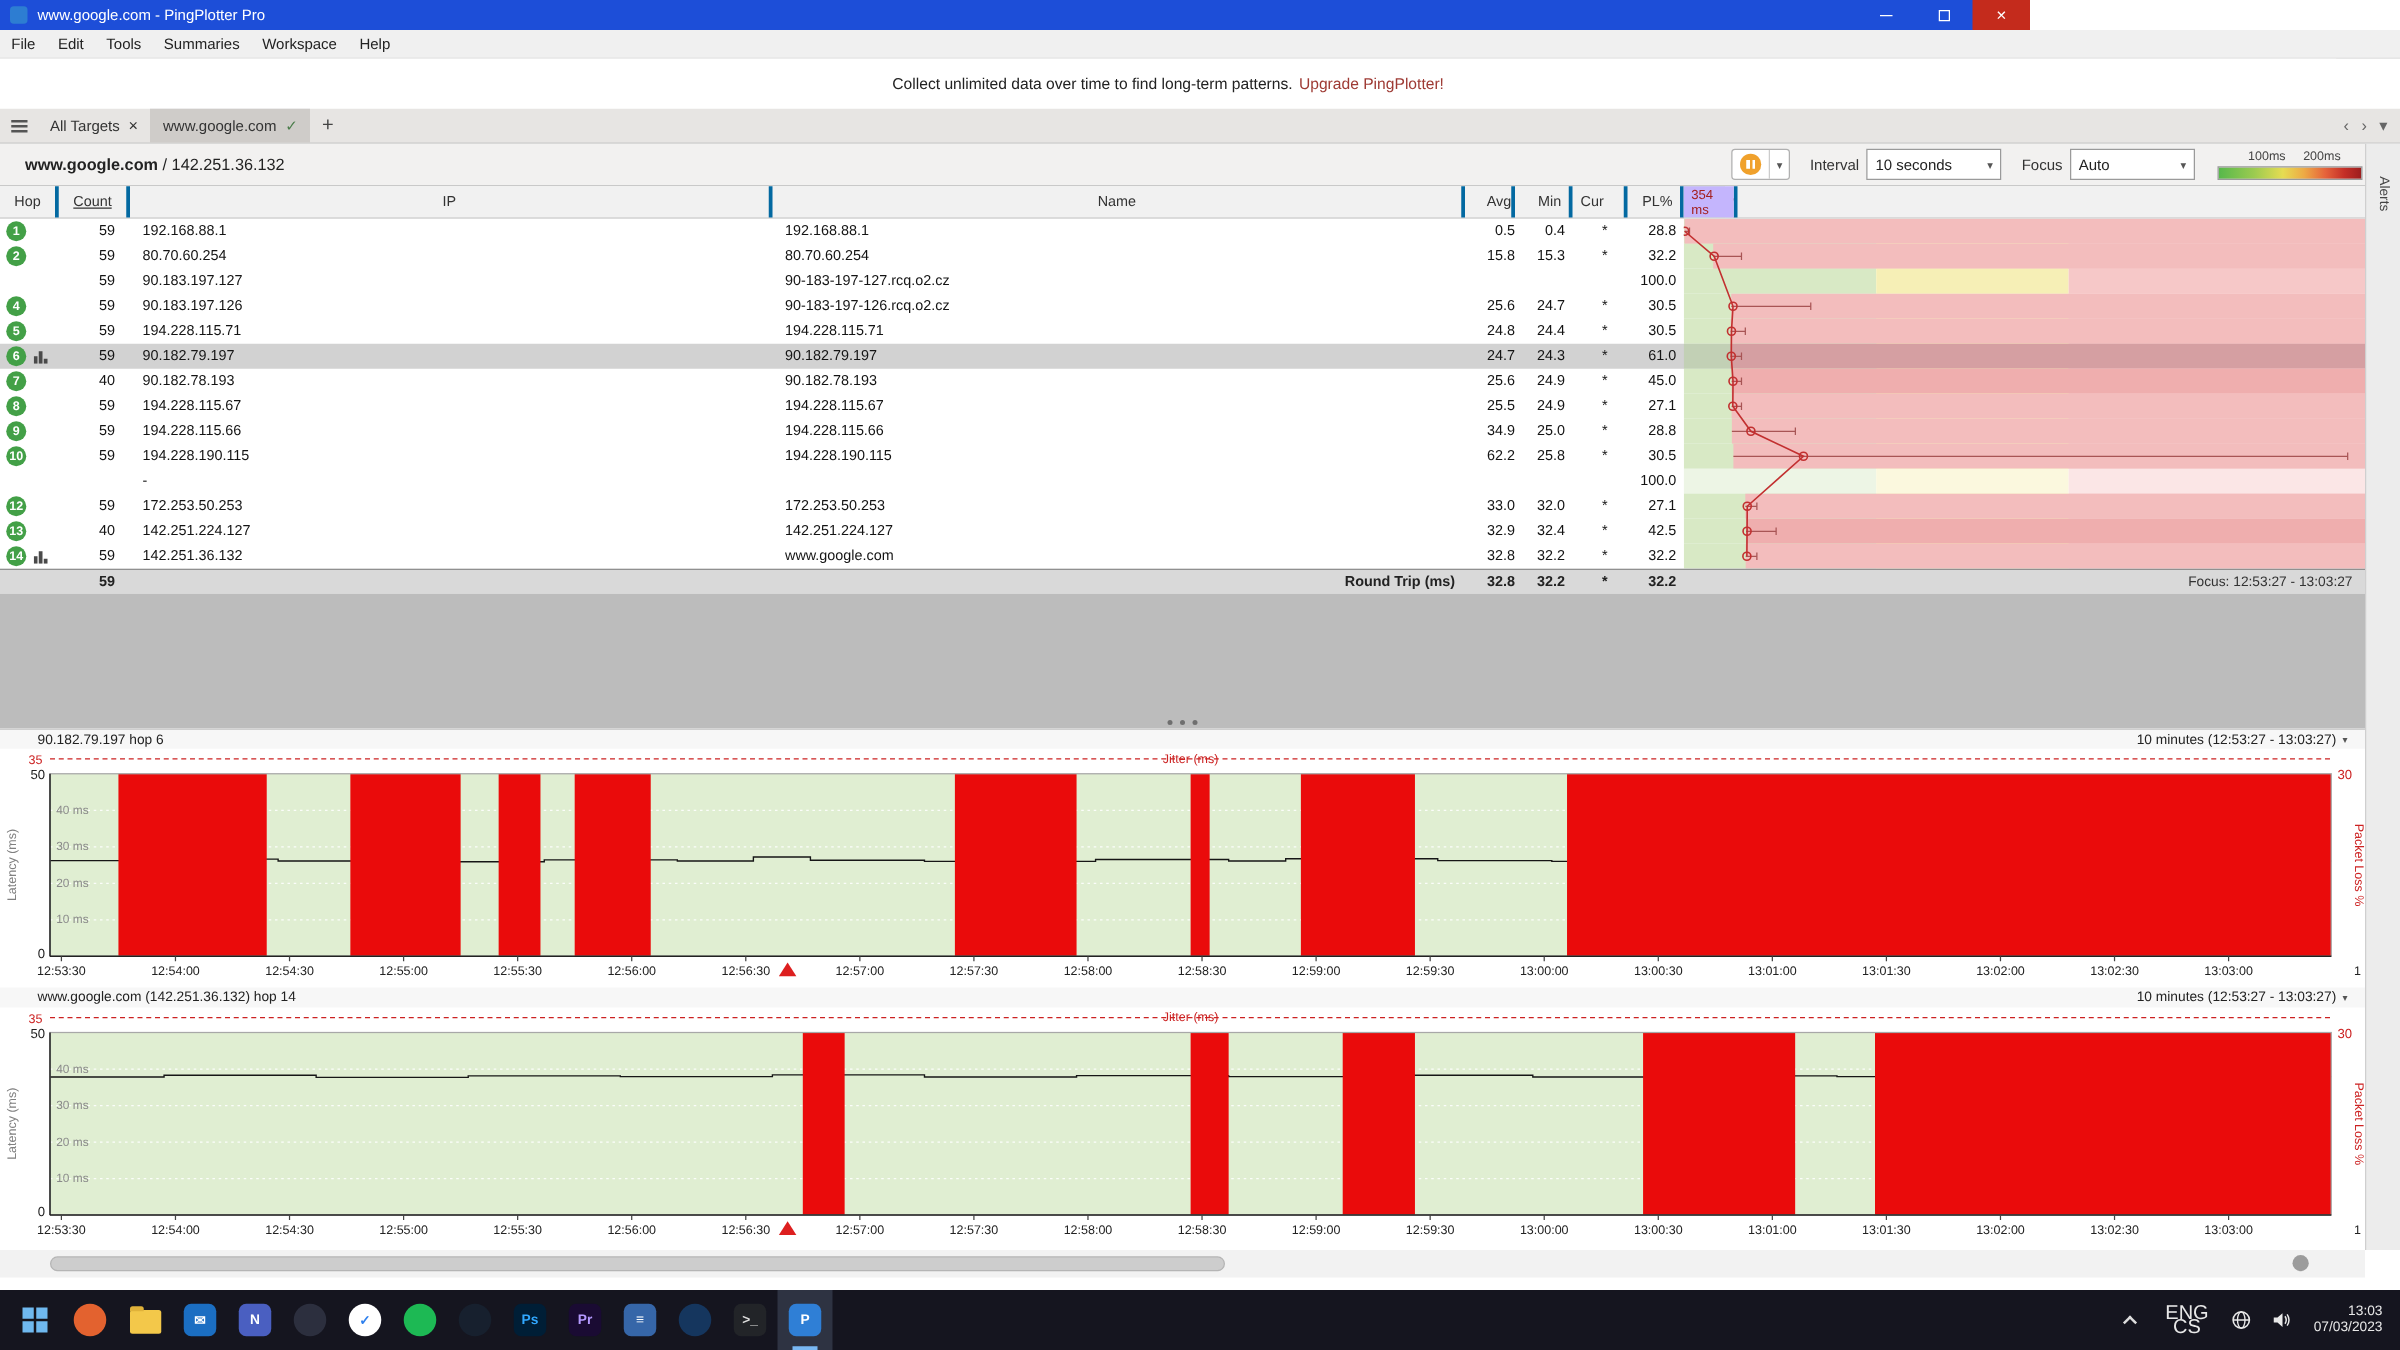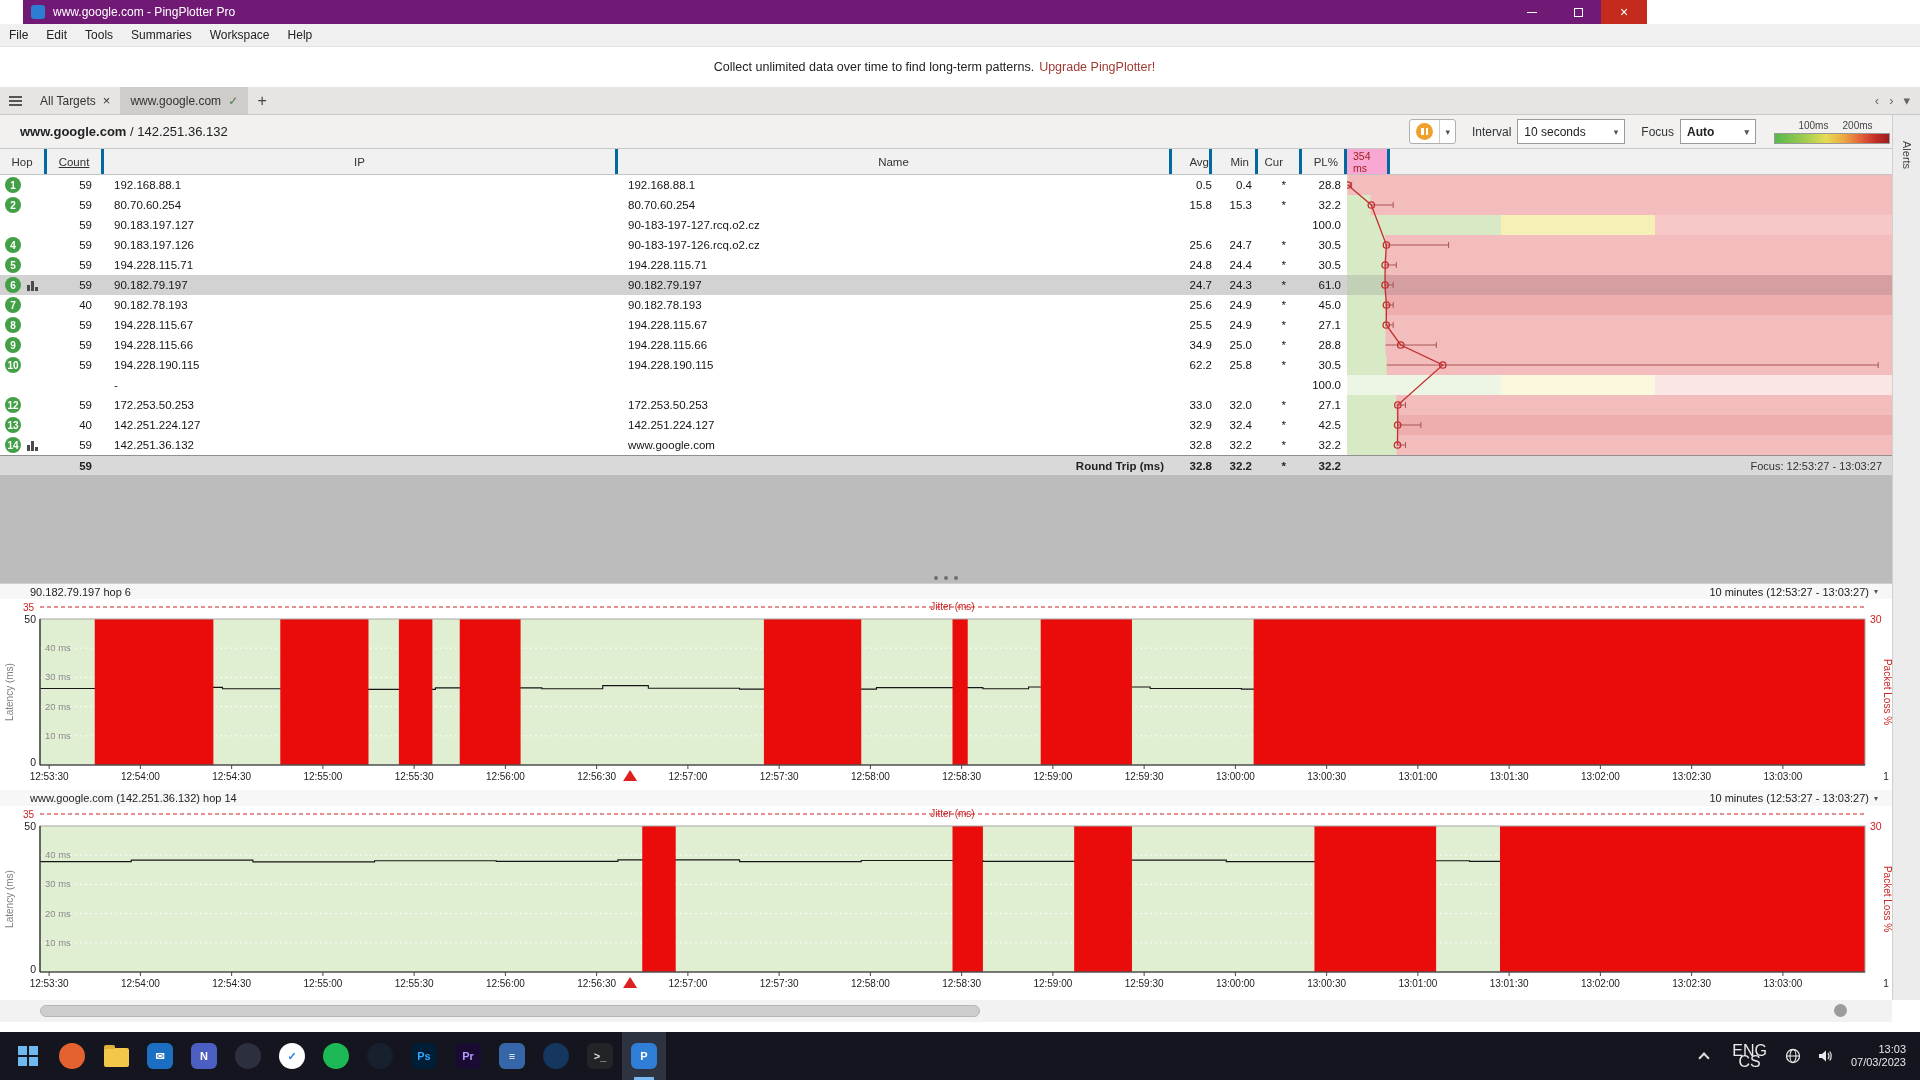--- a/index.html
+++ b/index.html
@@ -1,21 +1,21 @@
 <!DOCTYPE html>
 <html><head>
 <meta charset="utf-8">
 <style>
   *{margin:0;padding:0;box-sizing:border-box}
   html,body{width:1920px;height:1080px;background:#777;}
   body{font-family:"Liberation Sans",sans-serif;}
   .screen{position:relative;width:1920px;height:1080px;background:#fff;overflow:hidden;}
 
   
-  .titlebar{position:absolute;top:0;left:0;width:1624px;height:24px;background:#701a75;display:flex;align-items:center;color:#fff;font-size:12px;margin-left:23px;}
+  .titlebar{position:absolute;top:0;left:0;width:1624px;height:24px;background:#1d4ed8;display:flex;align-items:center;color:#fff;font-size:12px;}
   .app-icon{width:14px;height:14px;margin:0 8px;background:#2d7dd2;border-radius:3px;flex:none;}
   .win-btns{position:absolute;right:0;top:0;height:24px;display:flex;}
   .win-btn{width:46px;height:24px;display:flex;align-items:center;justify-content:center;color:#fff;}
   .min-glyph{display:block;width:10px;height:1px;background:#fff;}
   .max-glyph{display:block;width:9px;height:9px;border:1px solid #fff;}
   .win-btn.close{background:#c42b1c;font-size:14px;}
 
   
   .menubar{position:absolute;top:24px;left:0;width:1920px;height:23px;background:#f0f0f0;border-bottom:1px solid #e2e2e2;display:flex;align-items:center;font-size:12px;color:#222;}
   .menu-item{padding:0 9px;height:100%;display:flex;align-items:center;cursor:default;}
@@ -42,38 +42,38 @@
   .toolbar-right{margin-left:auto;display:flex;align-items:center;margin-right:30px;}
   .pause-btn{display:flex;align-items:center;height:25px;background:#fff;border:1px solid #b0b0b0;border-radius:3px;}
   .pause-circle{width:17px;height:17px;border-radius:50%;background:#f0a12c;margin:0 6px;position:relative;flex:none;}
   .pause-circle i{position:absolute;top:5px;width:2.5px;height:7px;background:#fff;}
   .pause-circle i.b1{left:5px}.pause-circle i.b2{left:9.5px}
   .pause-caret{border-left:1px solid #ccc;padding:0 5px;color:#555;font-size:9px;align-self:stretch;display:flex;align-items:center;}
   .ctl-label{margin:0 6px 0 16px;color:#333;}
   .selectbox{display:flex;align-items:center;justify-content:space-between;height:25px;background:#fff;border:1px solid #9a9a9a;padding:0 6px;color:#222;}
   .selectbox .caret{font-size:9px;color:#555;margin-left:8px;}
   .interval-select{width:108px;}
-  .focus-select{width:76px;font-weight:bold;}
+  .focus-select{width:100px;}
   .legend{margin-left:18px;width:116px;}
   .legend-labels{position:relative;height:13px;font-size:10px;color:#444;}
   .legend-labels .l100{position:absolute;left:34%;transform:translateX(-50%);}
   .legend-labels .l200{position:absolute;left:72%;transform:translateX(-50%);}
   .legend-bar{height:11px;border:1px solid #999;background:linear-gradient(90deg,#57b84b 0%,#9ccb50 25%,#e6dc52 45%,#eda945 60%,#e5623a 75%,#c52f27 88%,#9c1d1d 100%);}
 
   
   .alerts-strip{position:absolute;top:115px;right:0;width:28px;height:885px;background:#ececec;border-left:1px solid #cfcfcf;}
   .alerts-label{display:block;margin:26px 0 0 8px;writing-mode:vertical-lr;font-size:11px;color:#444;}
 
   
   .thead{position:absolute;top:149px;left:0;width:1892px;height:26px;background:#f1f1f1;border-bottom:1px solid #c4c4c4;display:flex;font-size:11.5px;color:#333;}
   .thead .cell{display:flex;align-items:center;justify-content:center;border-right:3px solid #0369a1;height:100%;flex:none;}
   .thead .col-avg,.thead .col-min,.thead .col-cur,.thead .col-pl{justify-content:flex-end;}
   .th-latency{flex:1;position:relative;display:flex;align-items:center;justify-content:center;border-right:none;}
   .scale-chip-min{position:absolute;left:0;top:0;bottom:0;background:#cfe5ba;padding:0 5px;display:flex;align-items:center;font-size:10.5px;color:#2d2d2d;}
-  .scale-chip-max{position:absolute;right:0;top:0;bottom:0;background:#f9a8d4;padding:0 6px;display:flex;align-items:center;font-size:10.5px;color:#a32020;}
+  .scale-chip-max{position:absolute;right:0;top:0;bottom:0;background:#c4b5fd;padding:0 6px;display:flex;align-items:center;font-size:10.5px;color:#a32020;}
 
   .tbody{position:absolute;top:175px;left:0;width:1892px;height:280px;background:#fff;}
   .trow{display:flex;align-items:center;height:20px;font-size:11.5px;color:#141414;}
   .trow.selected{background:#d2d2d2;}
   .cell{flex:none;}
   .col-hop{width:47px;display:flex;align-items:center;height:100%;}
   .hop-badge{width:16px;height:16px;margin-left:5px;border-radius:50%;background:#43a047;color:#fff;font-size:10px;font-weight:bold;display:flex;align-items:center;justify-content:center;flex:none;}
   .chart-ico{margin-left:6px;display:flex;align-items:center;}
   .col-count{width:57px;text-align:right;padding-right:12px;}
   .col-ip{width:514px;padding-left:10px;}

